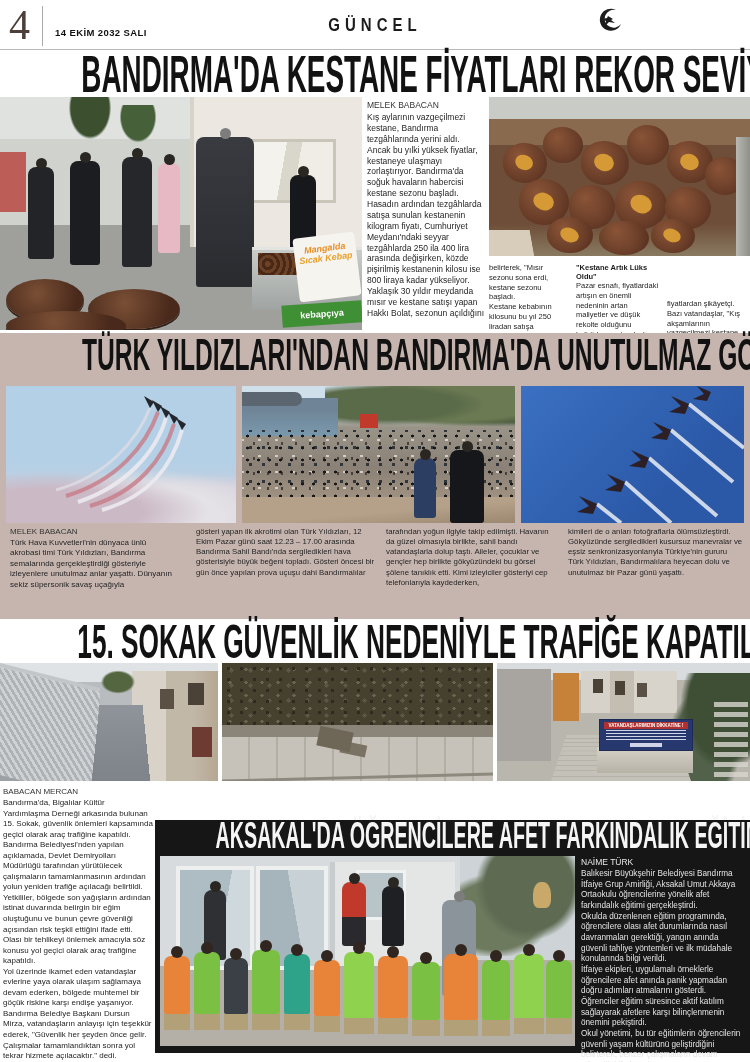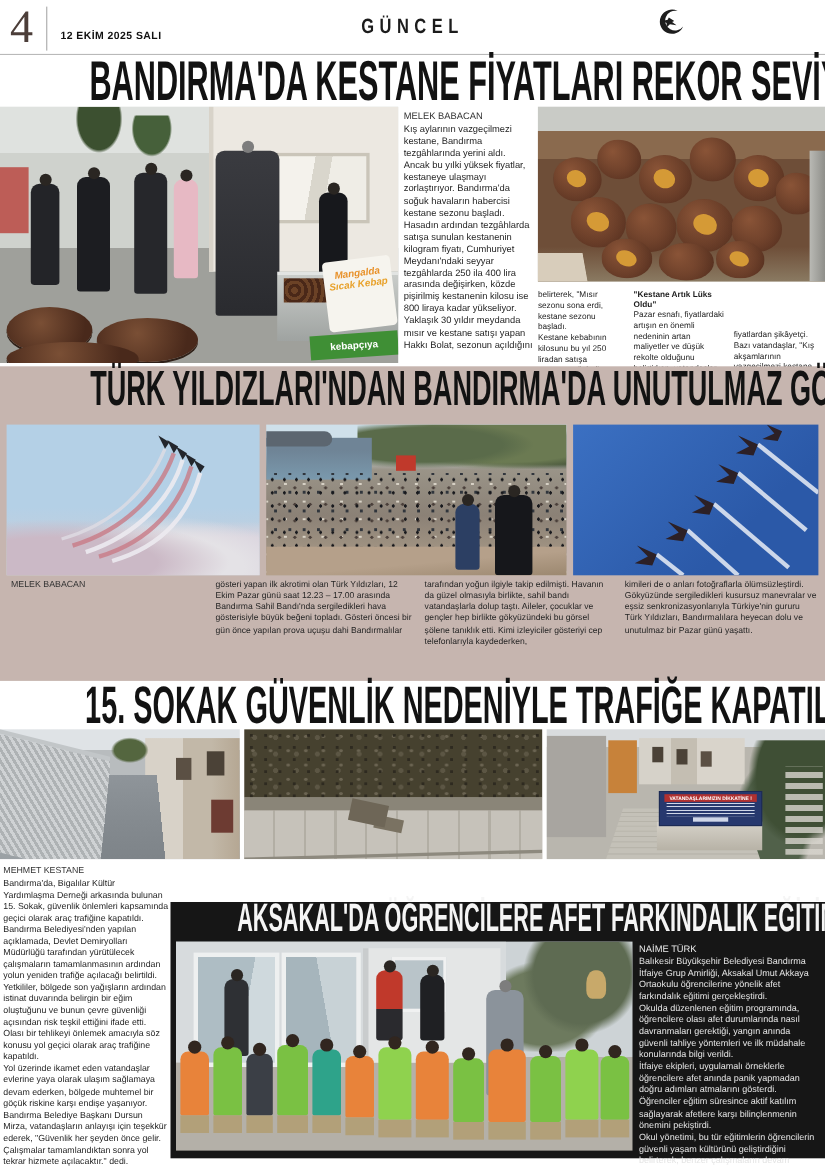--- a/index.html
+++ b/index.html
@@ -42,21 +42,21 @@
   .kid::after{content:"";position:absolute;left:0;bottom:-16px;width:100%;height:16px;background:#b2a079;}
   .banner-lines{background:repeating-linear-gradient(180deg,#cfd6e8 0 1px,transparent 1px 3px);}
 </style>
 </head>
 <body>
 
 <div id="page">
 
   <div class="abs pageno" style="left:9px;top:4px;">4</div>
   <div class="abs vrule" style="left:42px;top:6px;height:40px;"></div>
-  <div class="abs date" style="left:55px;top:27px;">12 EKİM 2025 SALI</div>
+  <div class="abs date" style="left:55px;top:27px;">14 EKİM 2032 SALI</div>
   <div class="abs section" style="left:0;top:16px;"><span>GÜNCEL</span></div>
 
   <div class="abs" style="right:8px;top:6px;width:148px;">
     <div class="brand">
       <svg width="30" height="30" viewBox="0 0 30 30">
         <path d="M22 4 A11 11 0 1 0 27 18 A9 9 0 1 1 22 4 Z" fill="#1d1d1d"></path>
         <path d="M14 10 l5 3 -2 1 4 3 -6 -1 -3 3 0 -4 -4 -2 5 -1 Z" fill="#1d1d1d"></path>
       </svg>
     </div>
   </div>
@@ -173,20 +173,21 @@
           <polygon points="128,72 110,64 120,74 108,80 124,82"></polygon>
           <polygon points="104,96 86,88 96,98 84,104 100,106"></polygon>
           <polygon points="76,118 58,110 68,120 56,126 72,128"></polygon>
           <polygon points="190,6 176,0 183,8 172,13 186,15"></polygon>
         </g>
       </svg>
     </div>
 
     <div class="abs" style="left:10px;top:194px;width:168px;">
       <div class="byline" style="font-size:8px;">MELEK BABACAN</div>
+      <div class="body-txt" style="font-size:8px;line-height:1.3;">Türk Hava Kuvvetleri'nin dünyaca ünlü akrobasi timi Türk Yıldızları, Bandırma semalarında gerçekleştirdiği gösteriyle izleyenlere unutulmaz anlar yaşattı. Dünyanın sekiz süpersonik savaş uçağıyla</div>
     </div>
     <div class="abs body-txt" style="left:196px;top:194px;width:182px;font-size:7.8px;line-height:1.3;">gösteri yapan ilk akrotimi olan Türk Yıldızları, 12 Ekim Pazar günü saat 12.23 – 17.00 arasında Bandırma Sahil Bandı'nda sergiledikleri hava gösterisiyle büyük beğeni topladı. Gösteri öncesi bir gün önce yapılan prova uçuşu dahi Bandırmalılar</div>
     <div class="abs body-txt" style="left:386px;top:194px;width:172px;font-size:7.8px;line-height:1.3;">tarafından yoğun ilgiyle takip edilmişti. Havanın da güzel olmasıyla birlikte, sahil bandı vatandaşlarla dolup taştı. Aileler, çocuklar ve gençler hep birlikte gökyüzündeki bu görsel şölene tanıklık etti. Kimi izleyiciler gösteriyi cep telefonlarıyla kaydederken,</div>
     <div class="abs body-txt" style="left:568px;top:194px;width:176px;font-size:7.8px;line-height:1.3;">kimileri de o anları fotoğraflarla ölümsüzleştirdi. Gökyüzünde sergiledikleri kusursuz manevralar ve eşsiz senkronizasyonlarıyla Türkiye'nin gururu Türk Yıldızları, Bandırmalılara heyecan dolu ve unutulmaz bir Pazar günü yaşattı.</div>
   </div>
 
   <div class="abs headline" style="left:0;top:625px;width:750px;font-size:32px;">
     <span>15. SOKAK GÜVENLİK NEDENİYLE TRAFİĞE KAPATILDI</span>
   </div>
 
@@ -221,21 +222,21 @@
     <div class="abs" style="left:54px;top:50px;width:140px;height:68px;background:repeating-linear-gradient(180deg,#c4c1b8 0 6px,#b2afa5 6px 7px);transform:perspective(120px) rotateX(30deg);transform-origin:bottom;"></div>
     <div class="abs" style="left:100px;top:84px;width:96px;height:26px;background:linear-gradient(180deg,#d6d2c9,#b7b2a6);"></div>
     <div class="abs" style="left:102px;top:56px;width:92px;height:30px;background:#27386e;border:1px solid #1c2a54;">
       <div style="margin:2px 4px 1px;height:7px;background:#b03030;color:#fff;font-weight:bold;font-size:4.5px;line-height:7px;text-align:center;overflow:hidden;">VATANDAŞLARIMIZIN DİKKATİNE !</div>
       <div class="banner-lines" style="margin:1px 6px;height:12px;"></div>
       <div style="margin:0 30px;height:4px;background:#cfd6e8;"></div>
     </div>
   </div>
 
   <div class="abs" style="left:3px;top:787px;width:150px;">
-    <div class="byline" style="font-size:8px;">MEHMET KESTANE</div>
+    <div class="byline" style="font-size:8px;">BABACAN MERCAN</div>
     <div class="body-txt" style="font-size:8px;line-height:1.32;">Bandırma'da, Bigalılar Kültür Yardımlaşma Derneği arkasında bulunan 15. Sokak, güvenlik önlemleri kapsamında geçici olarak araç trafiğine kapatıldı.
 Bandırma Belediyesi'nden yapılan açıklamada, Devlet Demiryolları Müdürlüğü tarafından yürütülecek çalışmaların tamamlanmasının ardından yolun yeniden trafiğe açılacağı belirtildi.
 Yetkililer, bölgede son yağışların ardından istinat duvarında belirgin bir eğim oluştuğunu ve bunun çevre güvenliği açısından risk teşkil ettiğini ifade etti.
 Olası bir tehlikeyi önlemek amacıyla söz konusu yol geçici olarak araç trafiğine kapatıldı.
 Yol üzerinde ikamet eden vatandaşlar evlerine yaya olarak ulaşım sağlamaya devam ederken, bölgede muhtemel bir göçük riskine karşı endişe yaşanıyor.
 Bandırma Belediye Başkanı Dursun Mirza, vatandaşların anlayışı için teşekkür ederek, "Güvenlik her şeyden önce gelir. Çalışmalar tamamlandıktan sonra yol tekrar hizmete açılacaktır." dedi.</div>
   </div>
 
   <div class="abs" style="left:155px;top:820px;width:595px;height:233px;background:#161616;">
     <div class="abs headline" style="left:0;top:4px;width:595px;font-size:24px;color:#f5f5f5;">

